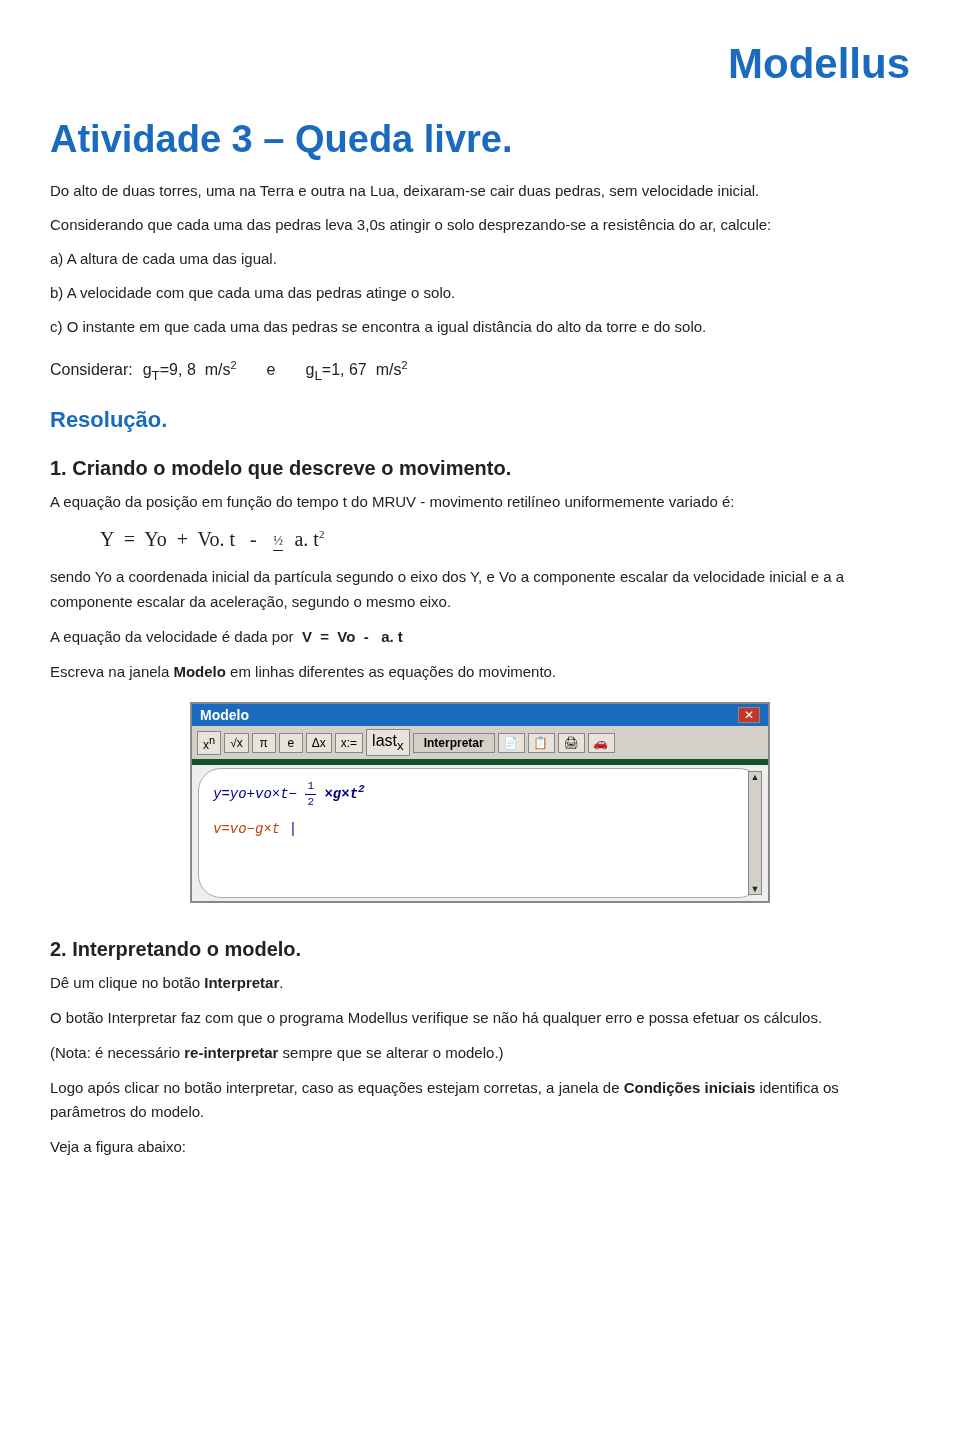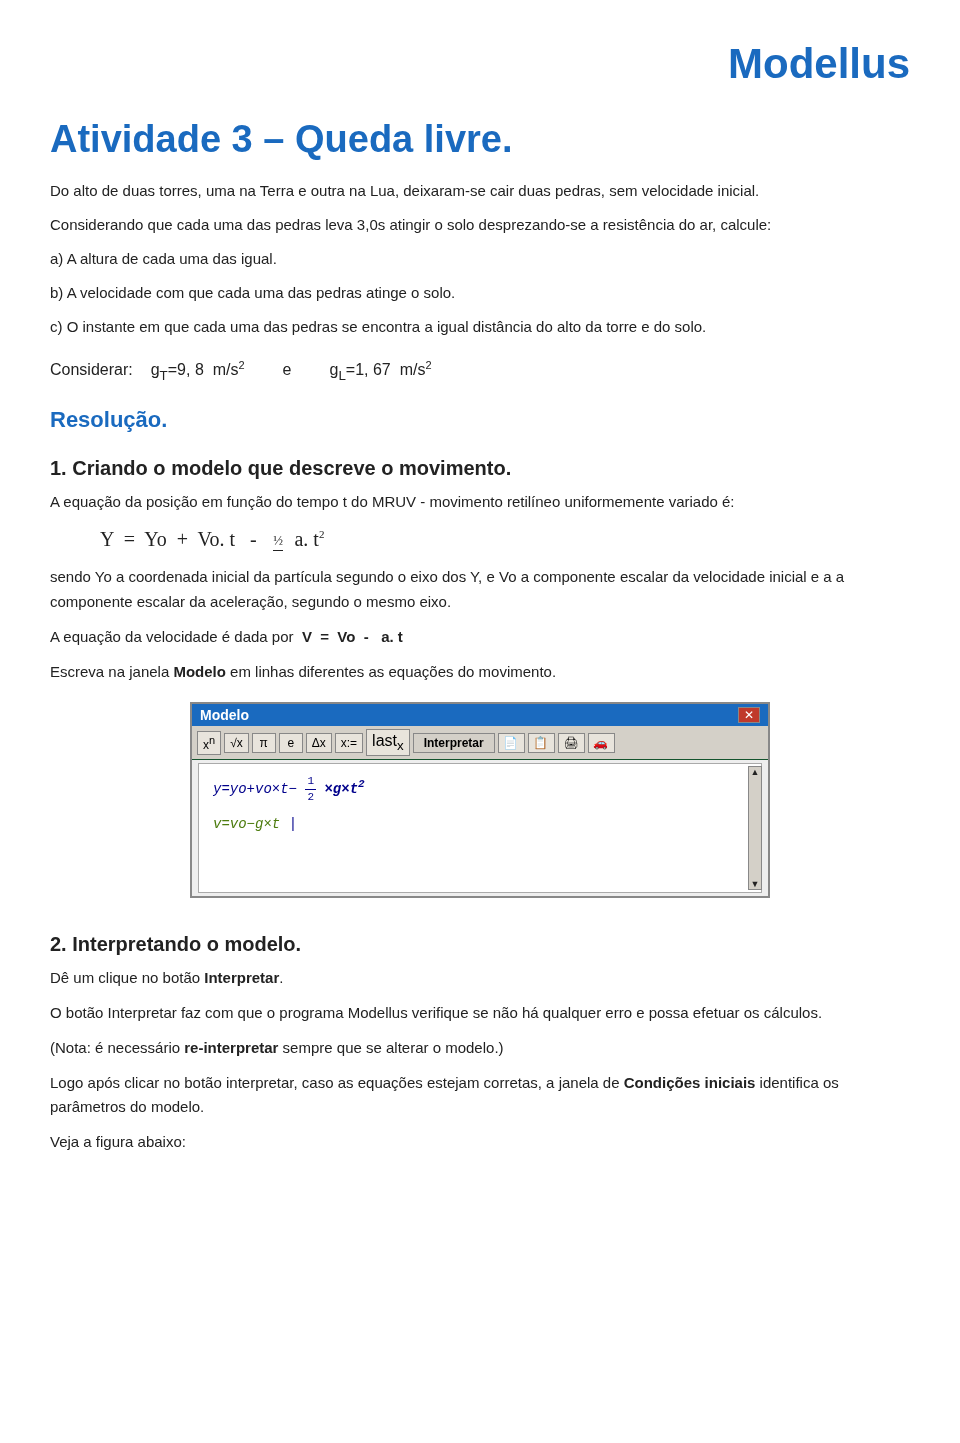--- a/index.html
+++ b/index.html
@@ -30,21 +30,20 @@
     .section-heading {
       font-size: 22px;
       color: #1a6abf;
       margin: 24px 0 24px 0;
     }
     .considerar-line {
       margin: 20px 0;
       font-size: 16px;
       display: flex;
       align-items: baseline;
-      gap: 8px;
     }
     sup {
       font-size: 11px;
       vertical-align: super;
     }
     .section-num {
       font-size: 20px;
       font-weight: bold;
       margin-bottom: 6px;
     }
@@ -64,21 +63,21 @@
       color: #fff;
       font-weight: bold;
       font-size: 14px;
       padding: 3px 8px;
       display: flex;
       align-items: center;
       justify-content: space-between;
     }
     .model-toolbar {
       background: #d4d0c8;
-      border-bottom: 1px solid #14532d;
+      border-bottom: 6px solid #14532d;
       padding: 3px 5px;
       display: flex;
       align-items: center;
       gap: 3px;
     }
     .toolbar-btn {
       background: #e8e4dc;
       border: 1px solid #888;
       padding: 2px 5px;
       font-size: 12px;
@@ -206,31 +205,31 @@
     <button class="toolbar-btn">x:=</button>
     <button class="toolbar-btn" style="font-size:16px;">last<sub>x</sub></button>
     <button class="toolbar-btn-special" style="font-weight:bold; padding:2px 10px;">Interpretar</button>
     <button class="toolbar-btn">📄</button>
     <button class="toolbar-btn">📋</button>
     <button class="toolbar-btn">🖨</button>
     <button class="toolbar-btn">🚗</button>
   </div>
 
   <div style="position:relative; margin:3px;">
-    <div class="model-content" style="padding-right:6px; min-height:130px;">
+    <div class="model-content" style="padding-right:6px; min-height:130px;border-radius:23px;">
       <div class="model-equation">
         <span style="font-style:italic; color:#00008b;">y=yo+vo×t−</span>
         <span style="display:inline-flex; flex-direction:column; align-items:center; vertical-align:middle; font-size:11px; color:#00008b;">
           <span style="border-bottom:1px solid #00008b; line-height:1.3; padding:0 2px;">1</span>
           <span style="line-height:1.3; padding:0 2px;">2</span>
         </span>
         <span style="font-style:italic; color:#00008b;font-weight:bold;">×g×t<sup>2</sup></span>
       </div>
       <div class="model-equation">
-        <span style="font-style:italic; color:#4d7c0f;">v=vo−g×t</span>
+        <span style="font-style:italic; color:#c2410c;">v=vo−g×t</span>
         <span style="color:#00008b;">|</span>
       </div>
     </div>
 
     <div style="position:absolute; right:3px; top:3px; bottom:3px; width:14px; background:#d4d0c8; border:1px solid #888; display:flex; flex-direction:column; justify-content:space-between; align-items:center;">
       <span style="font-size:9px; cursor:pointer;">▲</span>
       <span style="font-size:9px; cursor:pointer;">▼</span>
     </div>
   </div>
 </div>

